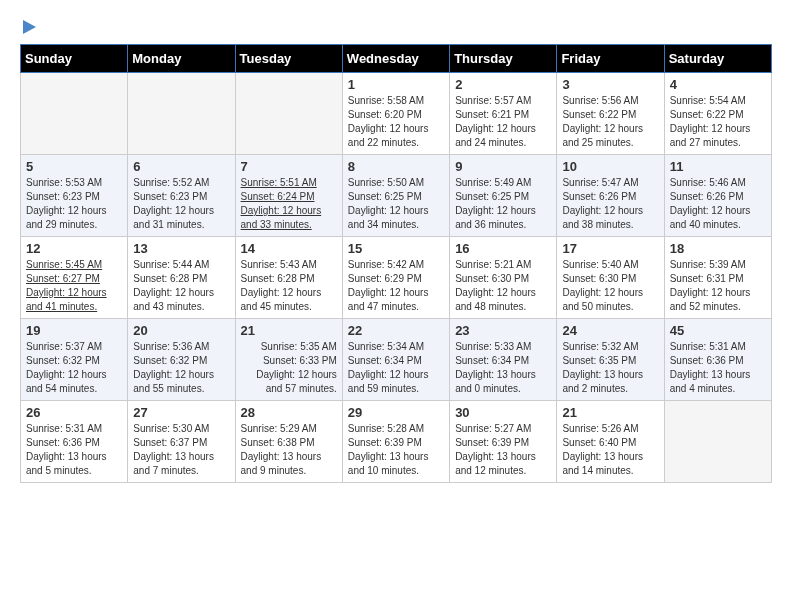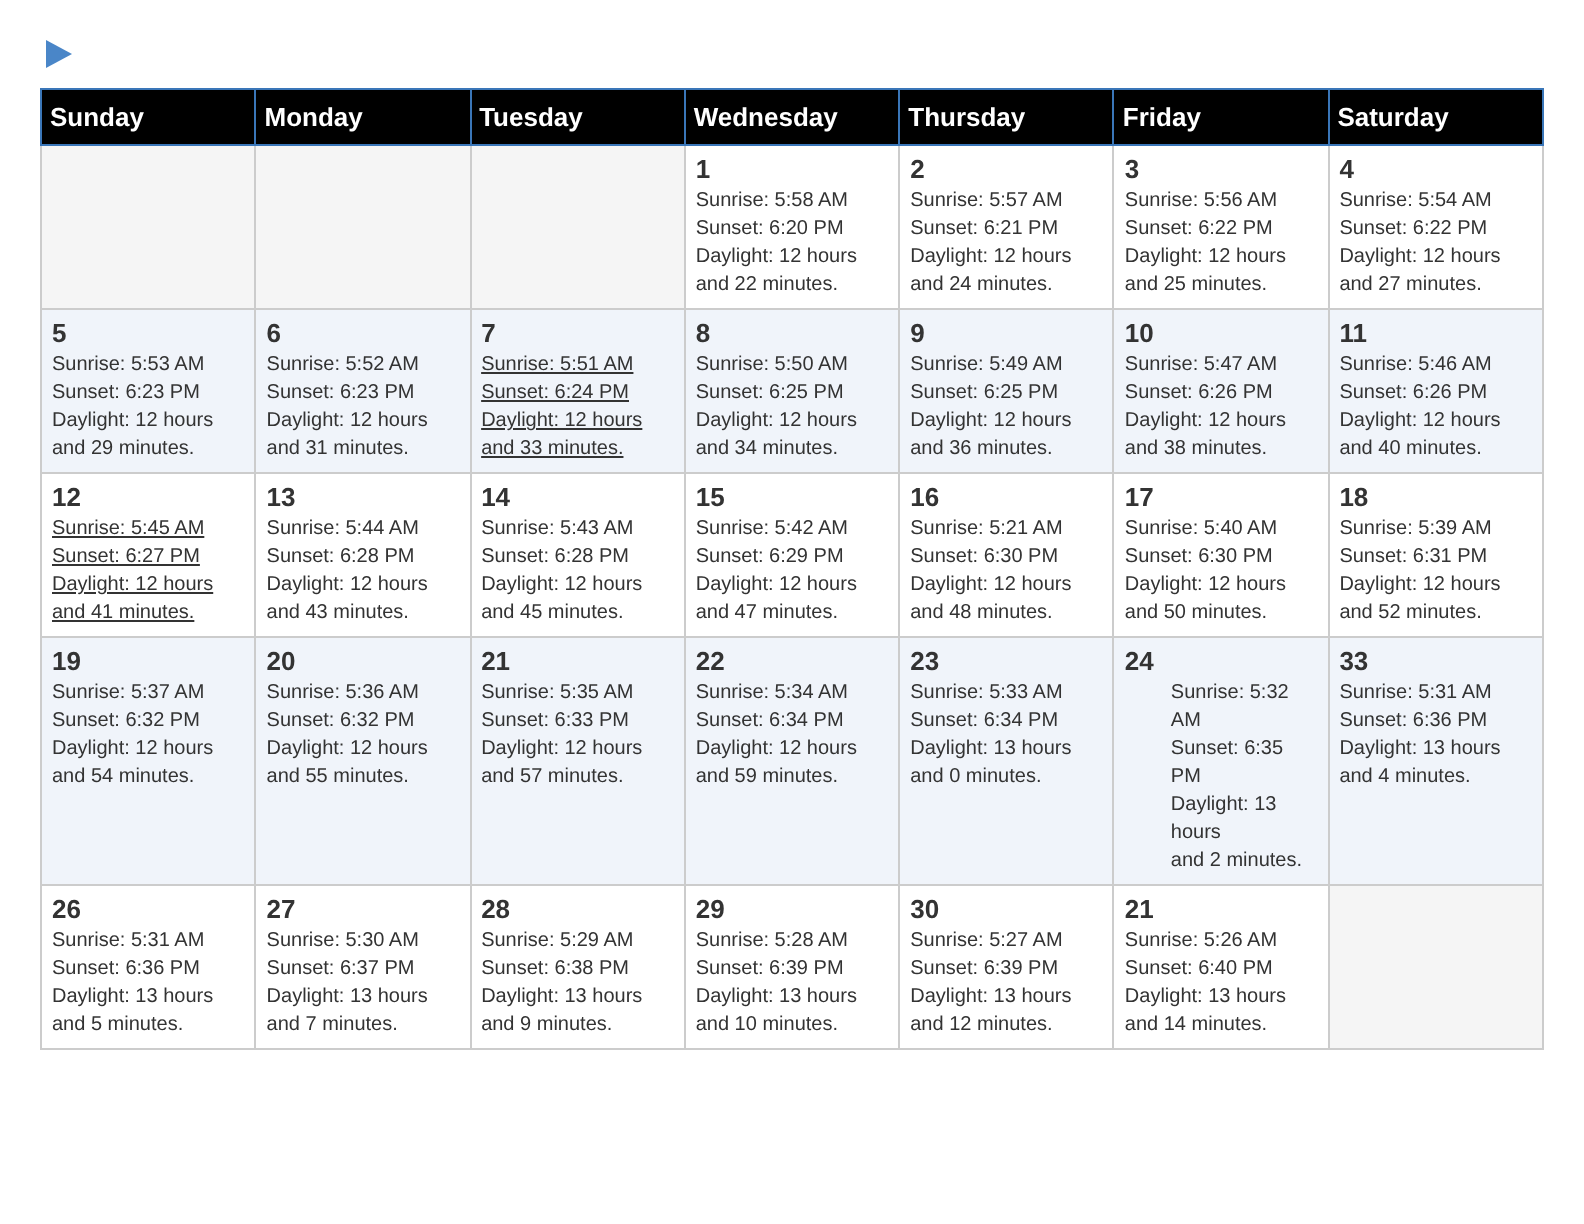--- a/index.html
+++ b/index.html
@@ -258,48 +258,48 @@
         </td>
         <td>
           <div class="day-number">20</div>
           <div class="day-info" style="white-space: pre-line;">Sunrise: 5:36 AM
 Sunset: 6:32 PM
 Daylight: 12 hours
 and 55 minutes.</div>
         </td>
         <td>
           <div class="day-number">21</div>
-          <div class="day-info" style="white-space: pre-line;">Sunrise: 5:35 AM
+          <div class="day-info" style="white-space: pre-line; text-align: right;">Sunrise: 5:35 AM
 Sunset: 6:33 PM
 Daylight: 12 hours
 and 57 minutes.</div>
         </td>
         <td>
           <div class="day-number">22</div>
           <div class="day-info" style="white-space: pre-line;">Sunrise: 5:34 AM
 Sunset: 6:34 PM
 Daylight: 12 hours
 and 59 minutes.</div>
         </td>
         <td>
           <div class="day-number">23</div>
           <div class="day-info" style="white-space: pre-line;">Sunrise: 5:33 AM
 Sunset: 6:34 PM
 Daylight: 13 hours
 and 0 minutes.</div>
         </td>
         <td>
           <div class="day-number">24</div>
-          <div class="day-info" style="white-space: pre-line; margin-left: 23px;">Sunrise: 5:32 AM
+          <div class="day-info" style="white-space: pre-line;">Sunrise: 5:32 AM
 Sunset: 6:35 PM
 Daylight: 13 hours
 and 2 minutes.</div>
         </td>
         <td>
-          <div class="day-number">33</div>
+          <div class="day-number">45</div>
           <div class="day-info" style="white-space: pre-line;">Sunrise: 5:31 AM
 Sunset: 6:36 PM
 Daylight: 13 hours
 and 4 minutes.</div>
         </td>
       </tr>
       <tr>
         <td>
           <div class="day-number">26</div>
           <div class="day-info" style="white-space: pre-line;">Sunrise: 5:31 AM

